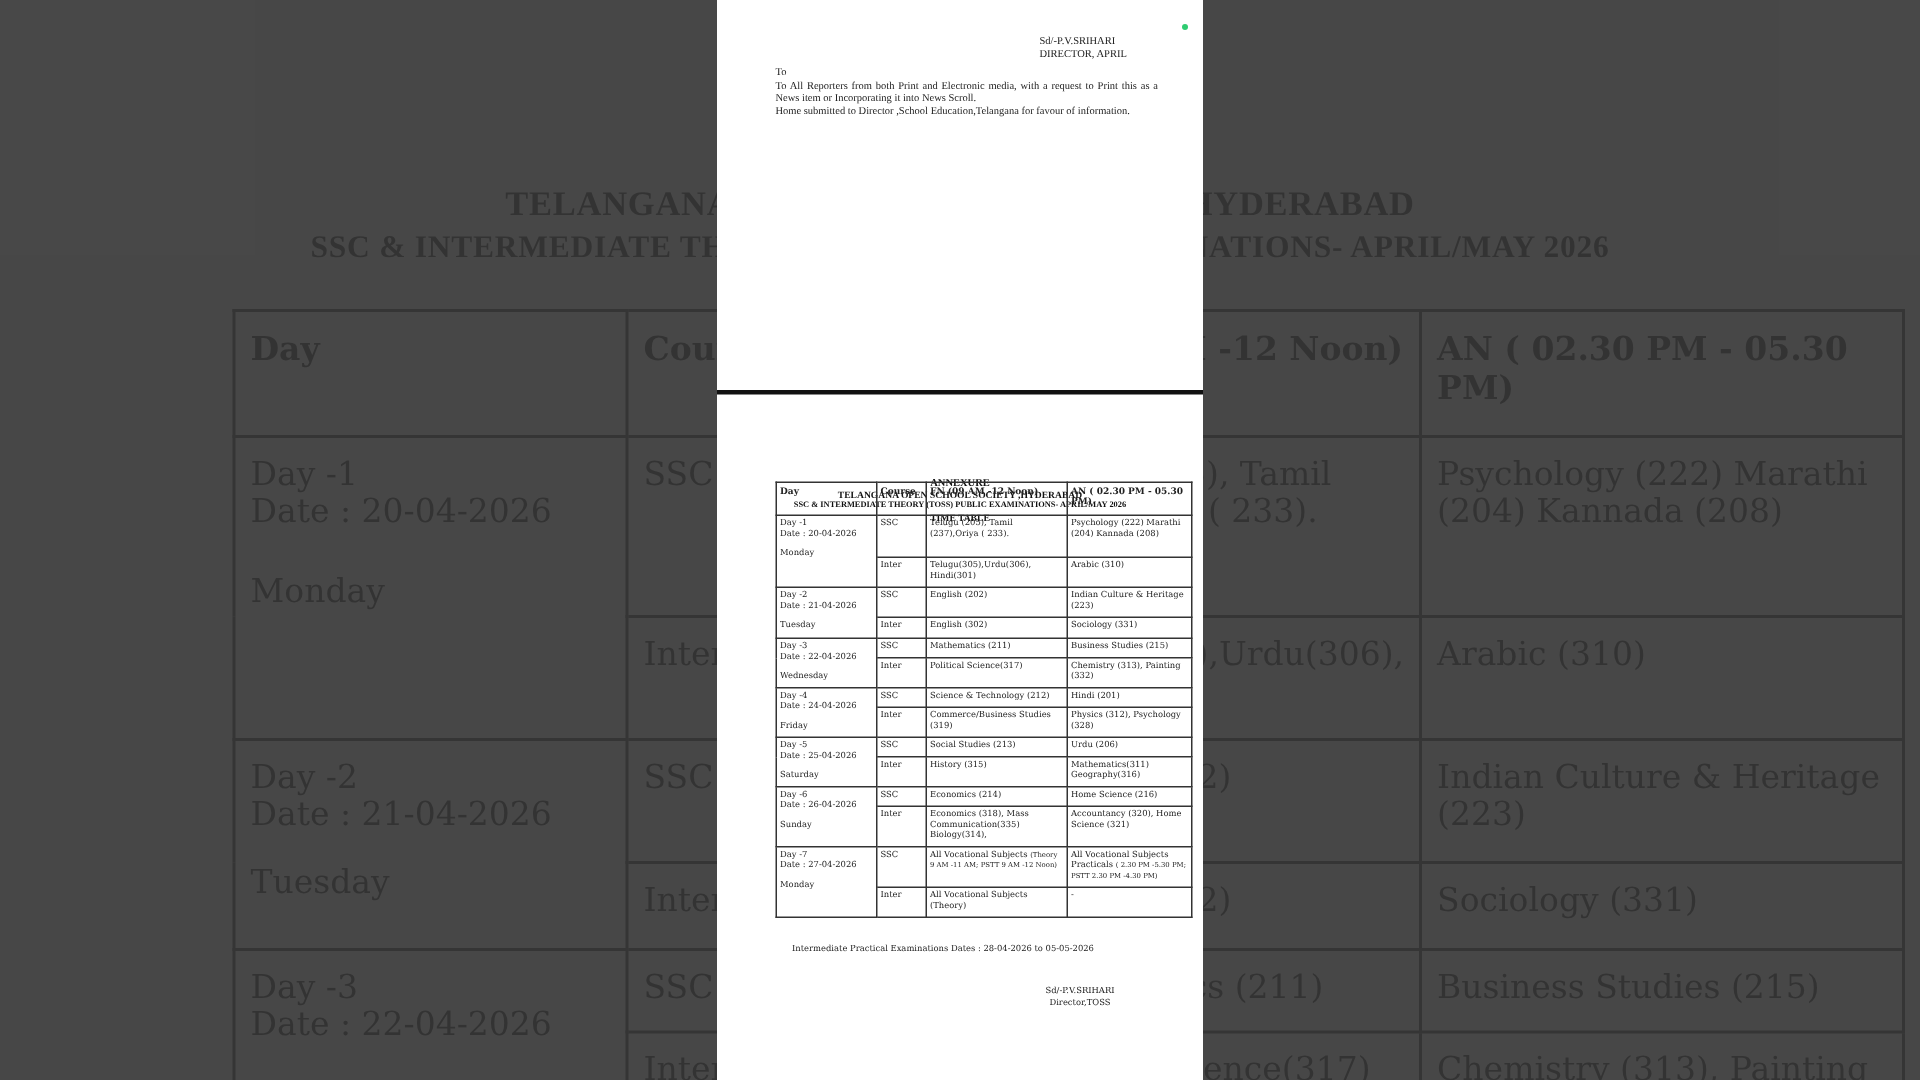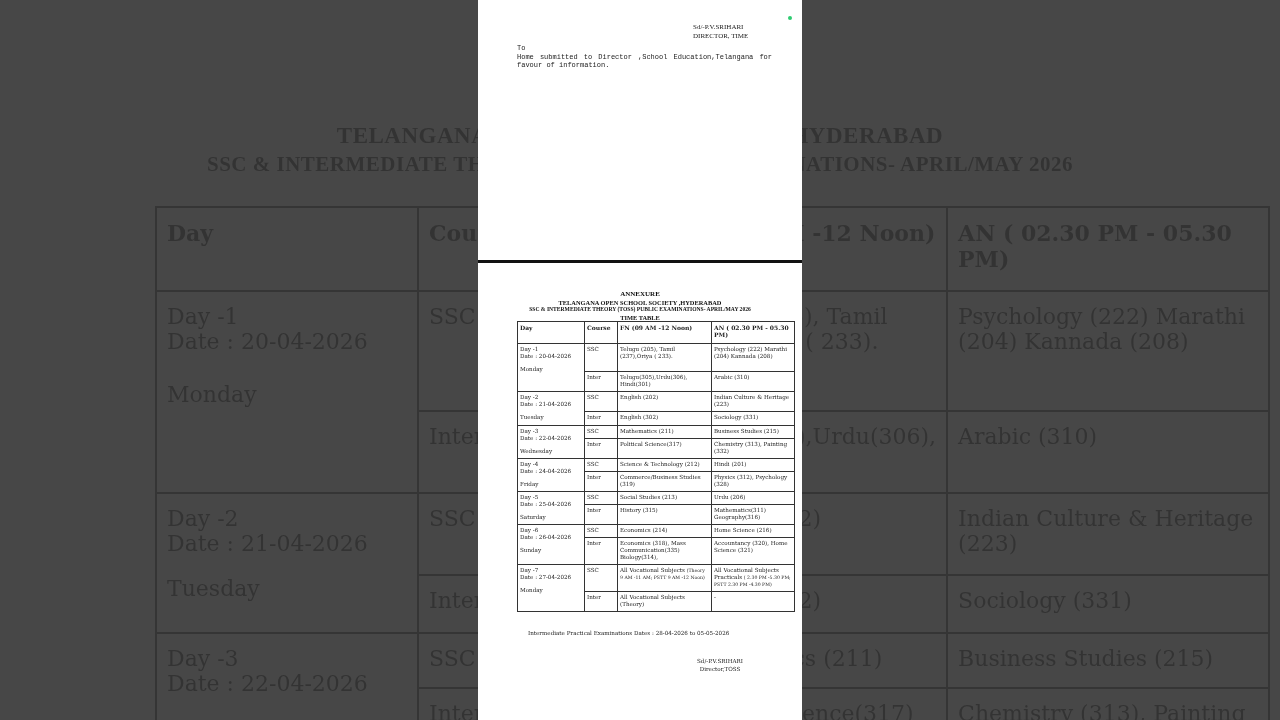--- a/index.html
+++ b/index.html
@@ -42,33 +42,33 @@
   .sig-top {
     position:absolute; left:215px; top:23px; font-family:"Liberation Serif", serif;
     font-size:7px; line-height:9px; color:#222;
   }
   .green-dot {
     position:absolute; left:310px; top:16px; width:4px; height:4px; border-radius:50%;
     background:#2ecc71;
   }
   .letter {
     position:absolute; left:39px; top:44px; width:255px;
-    font-family:Liberation Mono, monospace; font-size:7px; line-height:8.6px; color:#222;
+    font-family:Liberation Serif, serif; font-size:7px; line-height:8.6px; color:#222;
     text-align:justify;
   }
   .letter p { margin:0; }
   .divider {
     position:absolute; left:0; top:260px; width:324px; height:3px; background:#111;
   }
   .annex-head {
     position:absolute; left:0; top:291px; width:324px; text-align:center;
     font-family:"Liberation Serif", serif; font-weight:bold; color:#111;
   }
   .annex-head div { line-height:7.5px; }
-  .ah1 { font-size:7px; }
+  .ah1 { font-size:7px;margin-top:28px; }
   .ah2 { font-size:6.4px; }
   .ah3 { font-size:5.6px; }
   .ah4 { font-size:6.4px; }
 
   .tt {
     position:absolute; left:39px; top:321px; border-collapse:collapse;
     font-family:"DejaVu Serif", serif; font-size:5.6px; line-height:7px; color:#222;
   }
   .tt th, .tt td {
     border:0.8px solid #333; vertical-align:top; text-align:left; padding:2px 2px;
@@ -151,26 +151,27 @@
       <td>Chemistry (313), Painting (332)</td>
     </tr>
   </tbody>
     </table>
   <div style="position:absolute;inset:0;background:rgba(70,70,70,0.55);"></div>
 </div>
 
 <div class="page">
   <div class="sig-top">
     <div>Sd/-P.V.SRIHARI</div>
-    <div>DIRECTOR, TIME</div>
+    <div>DIRECTOR, APRIL</div>
   </div>
   <div class="green-dot"></div>
 
   <div class="letter">
     <p>To</p>
+    <p>To All Reporters from both Print and Electronic media, with a request to Print this as a News item or Incorporating it into News Scroll.</p>
     <p>Home submitted to Director ,School Education,Telangana for favour of information.</p>
   </div>
 
   <div class="divider"></div>
 
   <div class="annex-head">
     <div class="ah1">ANNEXURE</div>
     <div class="ah2">TELANGANA OPEN SCHOOL SOCIETY ,HYDERABAD</div>
     <div class="ah3">SSC &amp; INTERMEDIATE THEORY (TOSS) PUBLIC EXAMINATIONS- APRIL/MAY 2026</div>
     <div class="ah4">TIME TABLE</div>

